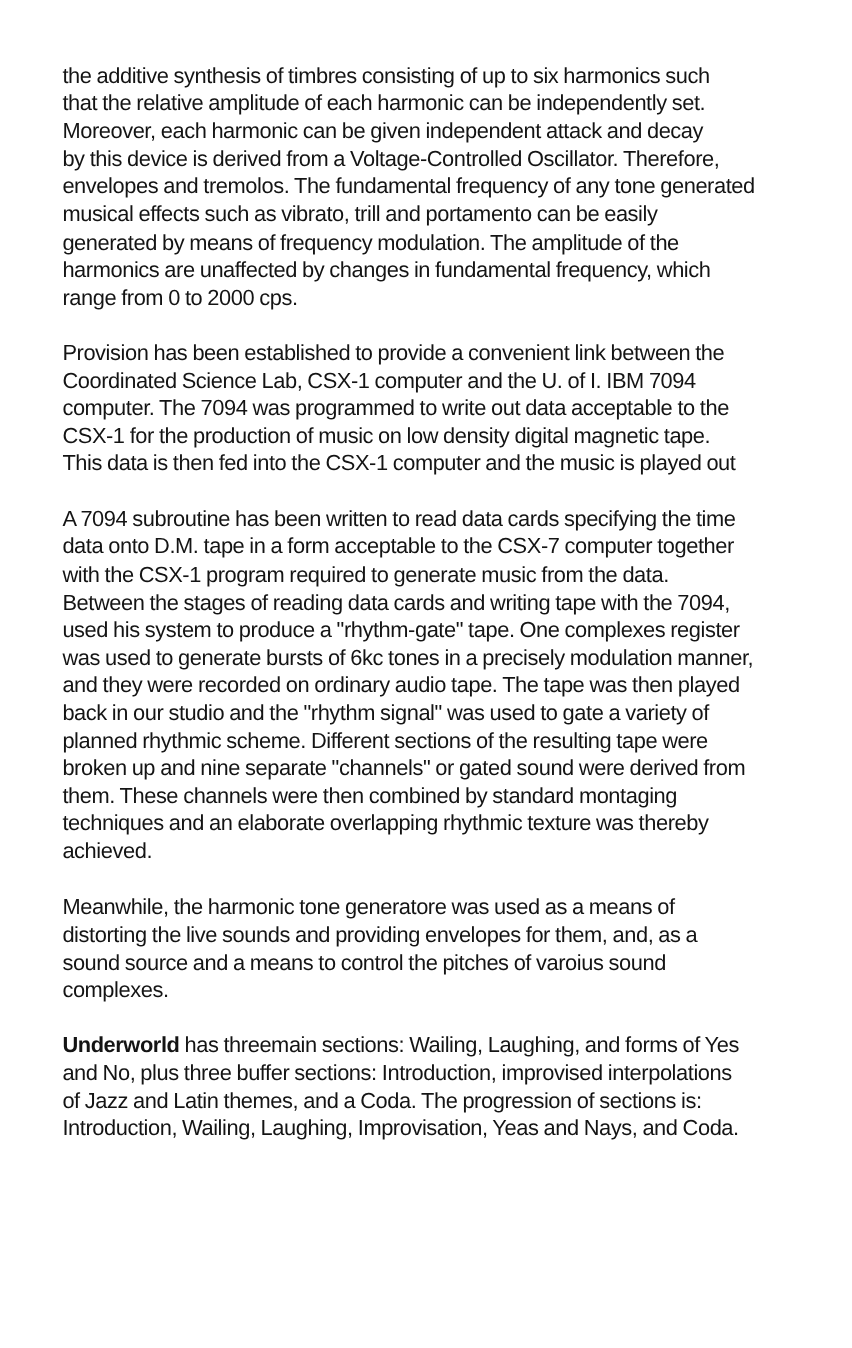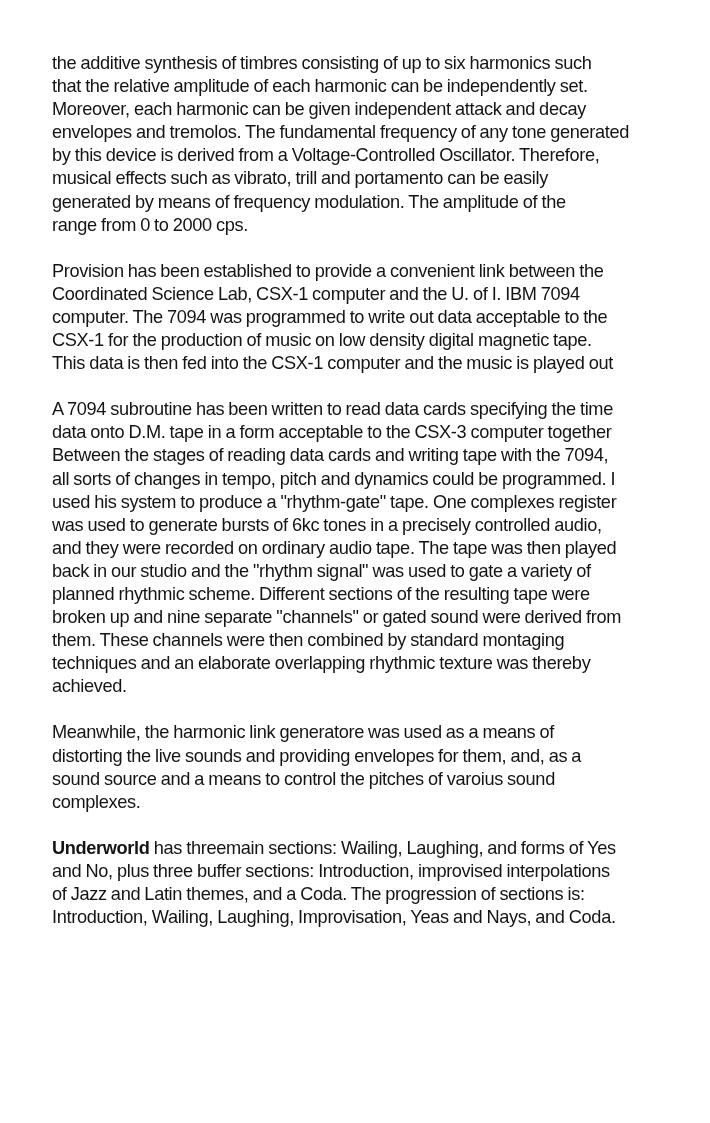--- a/index.html
+++ b/index.html
@@ -22,53 +22,54 @@
 </style>
 </head>
 <body>
 
 <div class="page">
 
   <p class="para">
     <span class="line">the additive synthesis of timbres consisting of up to six harmonics such</span>
     <span class="line">that the relative amplitude of each harmonic can be independently set.</span>
     <span class="line">Moreover, each harmonic can be given independent attack and decay</span>
+    <span class="line">by this device is derived from a Voltage-Controlled Oscillator.  Therefore,</span>
     <span class="line">envelopes and tremolos.  The fundamental frequency of any tone generated</span>
-    <span class="line">by this device is derived from a Voltage-Controlled Oscillator.  Therefore,</span>
     <span class="line">musical effects such as vibrato, trill and portamento can be easily</span>
     <span class="line">generated by means of frequency modulation.  The amplitude of the</span>
+    <span class="line">harmonics are unaffected by changes in fundamental frequency, which</span>
     <span class="line">range from 0 to 2000 cps.</span>
   </p>
 
   <p class="para">
     <span class="line">Provision has been established to provide a convenient link between the</span>
     <span class="line">Coordinated Science Lab, CSX-1 computer and the U. of I. IBM 7094</span>
     <span class="line">computer.  The 7094 was programmed to write out data acceptable to the</span>
     <span class="line">CSX-1 for the production of music on low density digital magnetic tape.</span>
     <span class="line">This data is then fed into the CSX-1 computer and the music is played out</span>
   </p>
 
   <p class="para">
     <span class="line">A 7094 subroutine has been written to read data cards specifying the time</span>
-    <span class="line">data onto D.M. tape in a form acceptable to the CSX-3 computer together</span>
+    <span class="line">data onto D.M. tape in a form acceptable to the CSX-7 computer together</span>
+    <span class="line">with the CSX-1 program required to generate music from the data.</span>
     <span class="line">Between the stages of reading data cards and writing tape with the 7094,</span>
-    <span class="line">all sorts of changes in tempo, pitch and dynamics could be programmed. I</span>
     <span class="line">used his system to produce a "rhythm-gate" tape.  One complexes register</span>
-    <span class="line">was used to generate bursts of 6kc tones in a precisely controlled audio,</span>
+    <span class="line">was used to generate bursts of 6kc tones in a precisely modulation manner,</span>
     <span class="line">and they were recorded on ordinary audio tape.  The tape was then played</span>
     <span class="line">back in our studio and the "rhythm signal" was used to gate a variety of</span>
     <span class="line">planned rhythmic scheme.  Different sections of the resulting tape were</span>
     <span class="line">broken up and nine separate "channels" or gated sound were derived from</span>
     <span class="line">them.  These channels were then combined by standard montaging</span>
     <span class="line">techniques and an elaborate overlapping rhythmic texture was thereby</span>
     <span class="line">achieved.</span>
   </p>
 
   <p class="para">
-    <span class="line">Meanwhile, the harmonic link generatore was used as a means of</span>
+    <span class="line">Meanwhile, the harmonic tone generatore was used as a means of</span>
     <span class="line">distorting the live sounds and providing envelopes for them, and, as a</span>
     <span class="line">sound source and a means to control the pitches of varoius sound</span>
     <span class="line">complexes.</span>
   </p>
 
   <p class="para">
     <span class="line"><span class="bold">Underworld</span><span> has threemain sections:  Wailing, Laughing, and forms of Yes</span></span>
     <span class="line">and No, plus three buffer sections:  Introduction, improvised interpolations</span>
     <span class="line">of Jazz and Latin themes, and a Coda.  The progression of sections is:</span>
     <span class="line">Introduction, Wailing, Laughing, Improvisation, Yeas and Nays, and Coda.</span>

